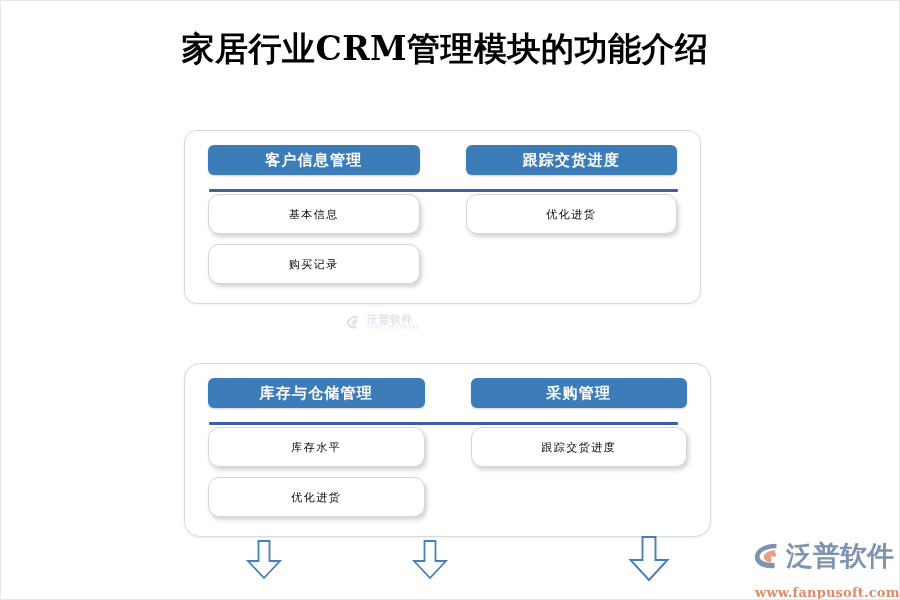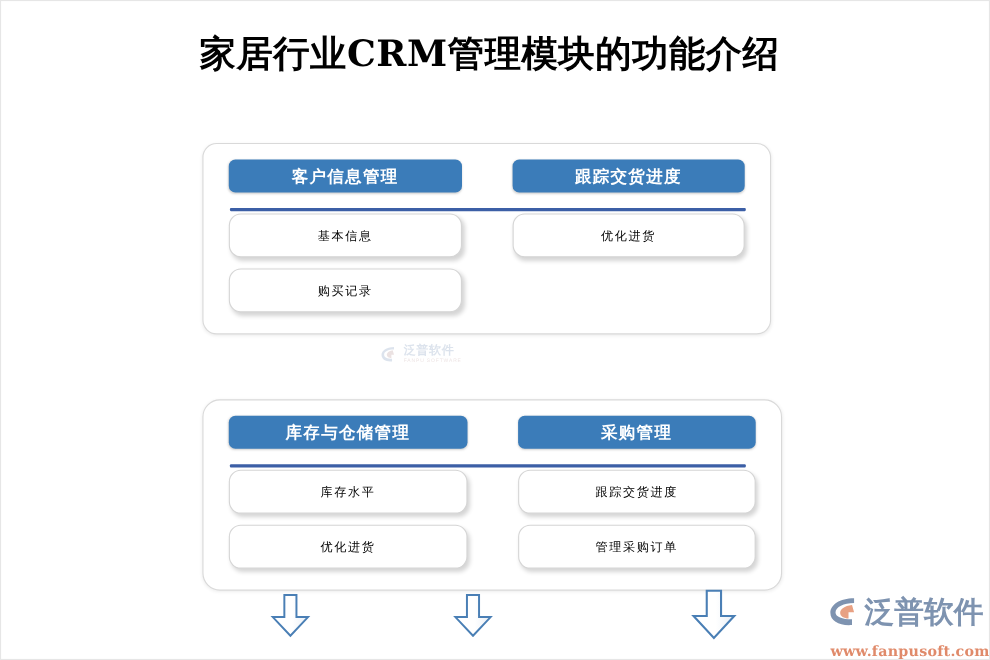--- a/index.html
+++ b/index.html
@@ -232,21 +232,20 @@
         <div class="col-items">
           <div class="sub-item">库存水平</div>
           <div class="sub-item">优化进货</div>
         </div>
       </div>
 
       <div class="group-col">
         <div class="col-header">采购管理</div>
         <div class="col-items">
           <div class="sub-item">跟踪交货进度</div>
-          <div class="sub-item">管理采购订单</div>
         </div>
       </div>
 
     </div>
     <div class="group-divider"></div>
   </div>
 
   <svg class="down-arrow" style="left:244px; top:538px;" width="38" height="42" viewBox="0 0 38 42">
     <defs>
       <linearGradient id="arrGrad1" x1="0" y1="0" x2="1" y2="0">

